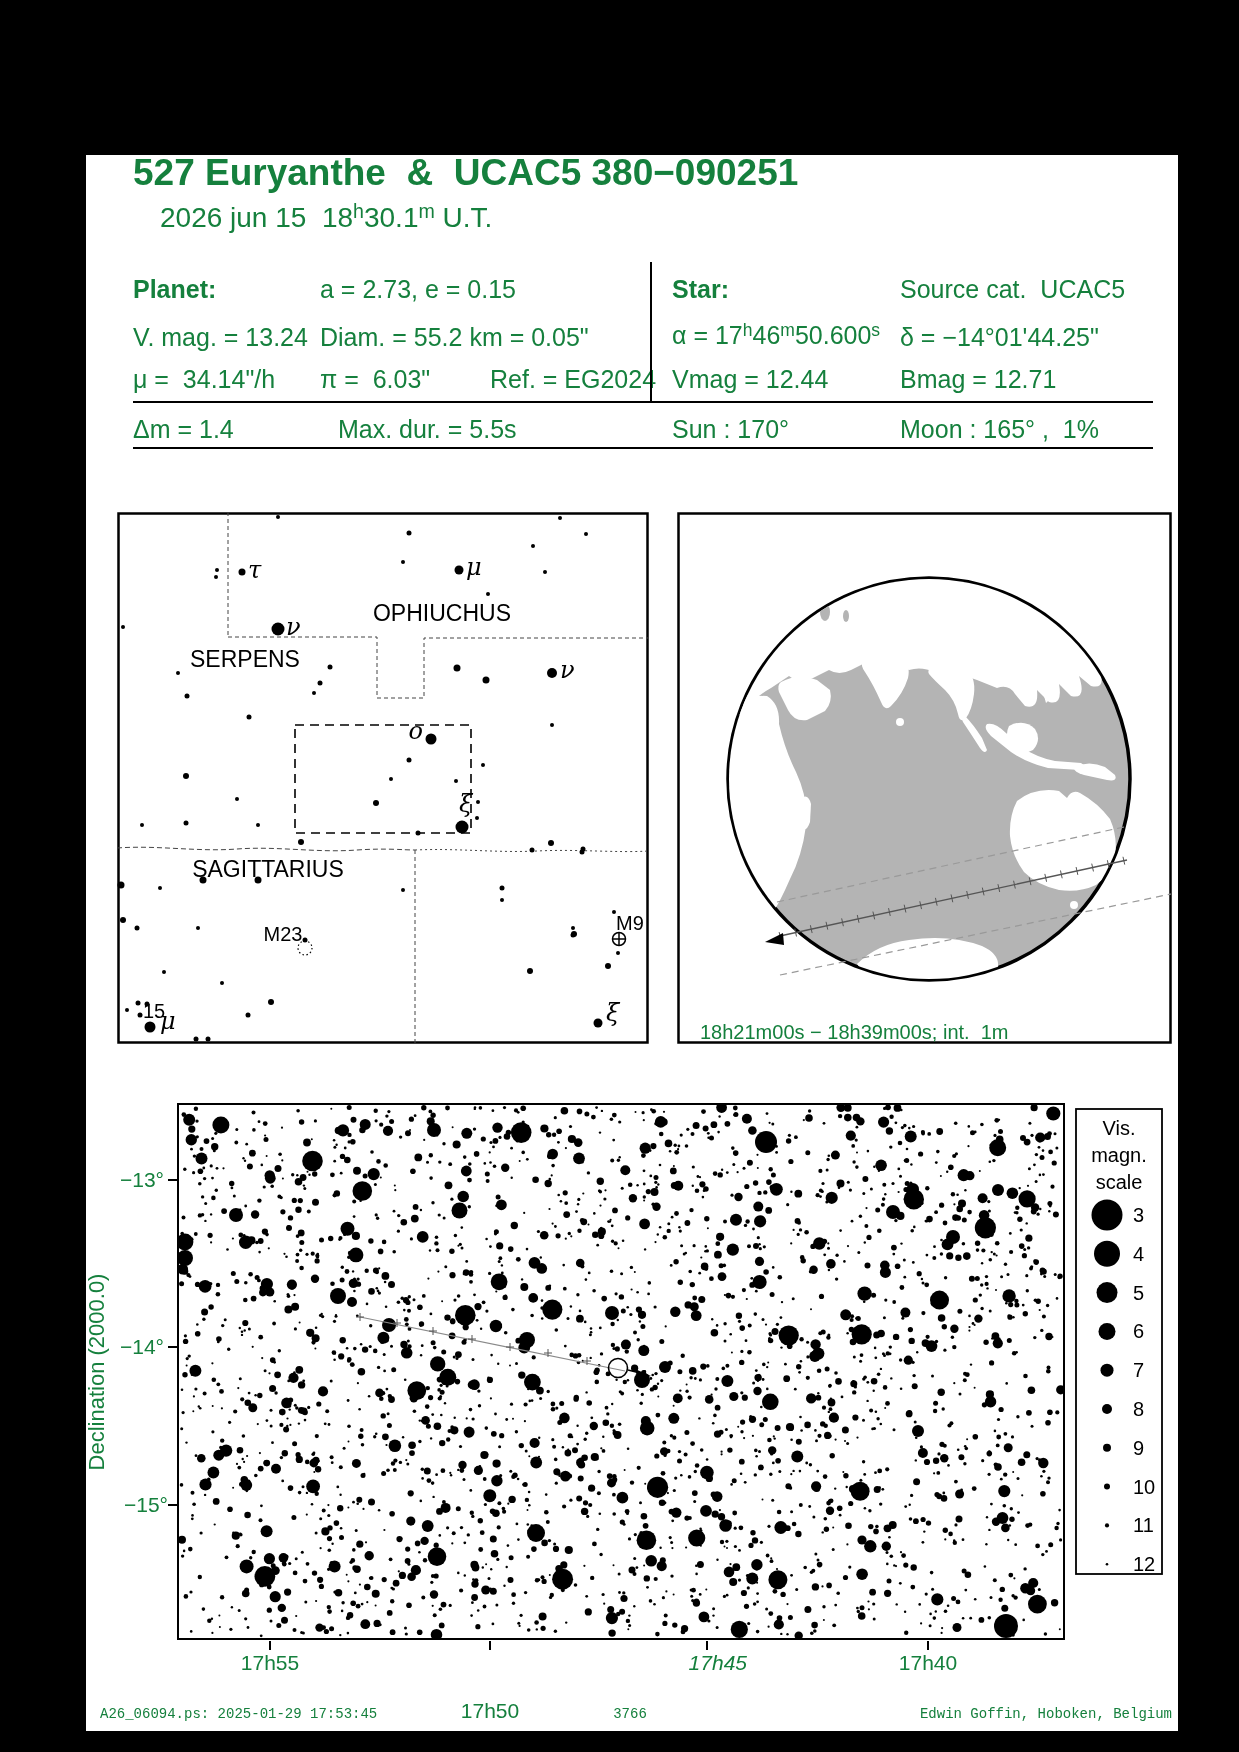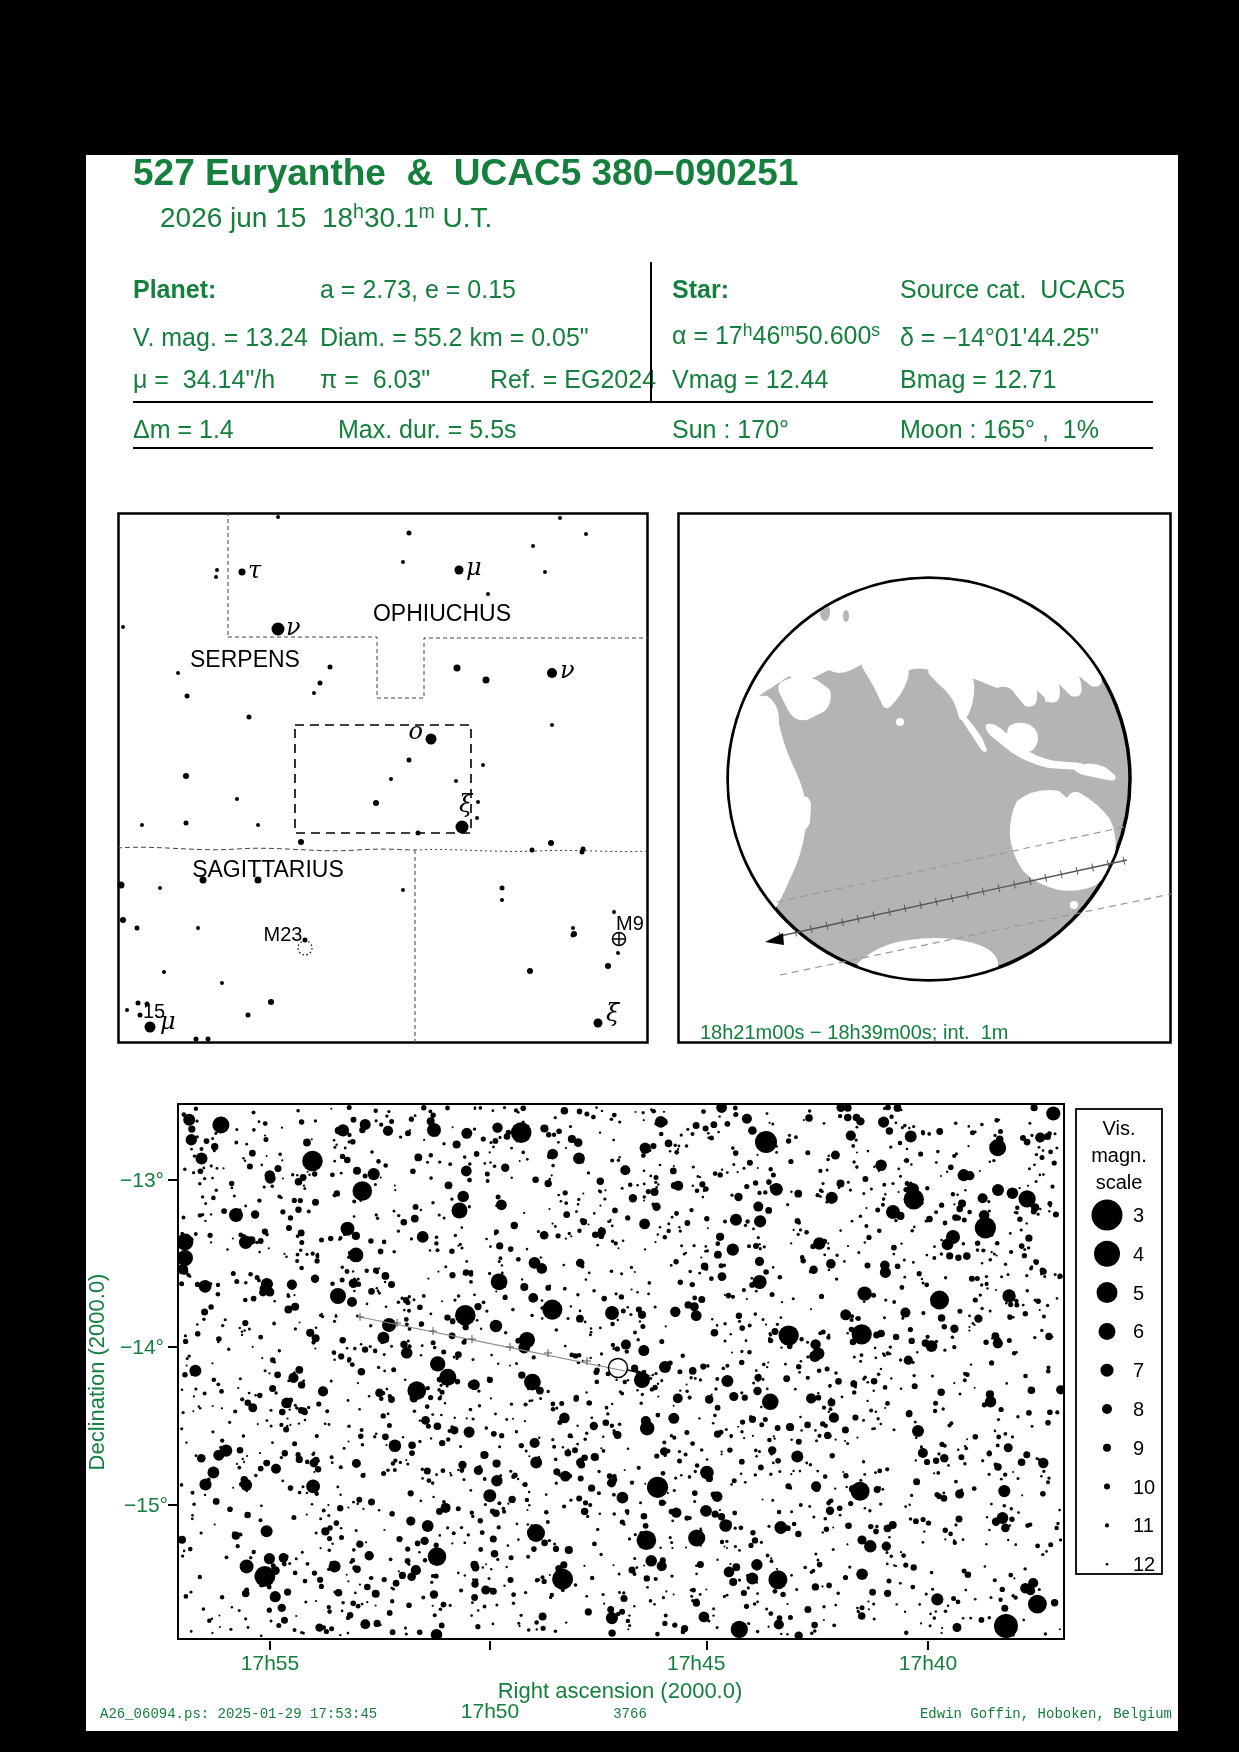--- a/index.html
+++ b/index.html
@@ -2866,24 +2866,23 @@
   <div class="ticklabel" style="left:106px;top:1168px;width:58px;text-align:right;">−13°</div>
   <div class="ticklabel" style="left:106px;top:1335px;width:58px;text-align:right;">−14°</div>
   <div class="ticklabel" style="left:124px;top:1493px;width:58px;">−15°</div>
 
   <div class="tick" style="left:269px;top:1641px;width:2px;height:9px;"></div>
   <div class="tick" style="left:489px;top:1641px;width:2px;height:9px;"></div>
   <div class="tick" style="left:706px;top:1641px;width:2px;height:9px;"></div>
   <div class="tick" style="left:927px;top:1641px;width:2px;height:9px;"></div>
   <div class="ticklabel" style="left:230px;top:1651px;width:80px;text-align:center;">17h55</div>
   <div class="ticklabel" style="left:450px;top:1651px;width:80px;text-align:center;margin-top:48px;">17h50</div>
-  <div class="ticklabel" style="left:667px;top:1651px;width:80px;text-align:left;">17h45</div>
+  <div class="ticklabel" style="left:667px;top:1651px;width:80px;text-align:right;font-style:italic;">17h45</div>
   <div class="ticklabel" style="left:888px;top:1651px;width:80px;text-align:center;">17h40</div>
 
-  <div class="axis-title" style="left:420px;top:1678px;width:400px;text-align:center;">Right ascension (2000.0)</div>
   <div class="axis-title" style="left:97px;top:1372px;transform:translate(-50%,-50%) rotate(-90deg);white-space:nowrap;">Declination (2000.0)</div>
 
   <svg id="legend-svg" style="left:1075px;top:1108px;" width="88" height="467" viewBox="0 0 88 467">
       <rect x="1" y="1" width="86" height="465" fill="#fff" stroke="#000" stroke-width="1.8"></rect>
       <text x="44" y="27" text-anchor="middle" class="sv-leg" font-weight="bold">Vis.</text>
       <text x="44" y="54" text-anchor="middle" class="sv-leg" font-weight="bold">magn.</text>
       <text x="44" y="81" text-anchor="middle" class="sv-leg" font-weight="bold">scale</text>
       <circle cx="32" cy="107" r="15.5" fill="#000"></circle>
       <text x="58" y="114" text-anchor="start" class="sv-leg">3</text>
       <circle cx="32" cy="145.8" r="13" fill="#000"></circle>

